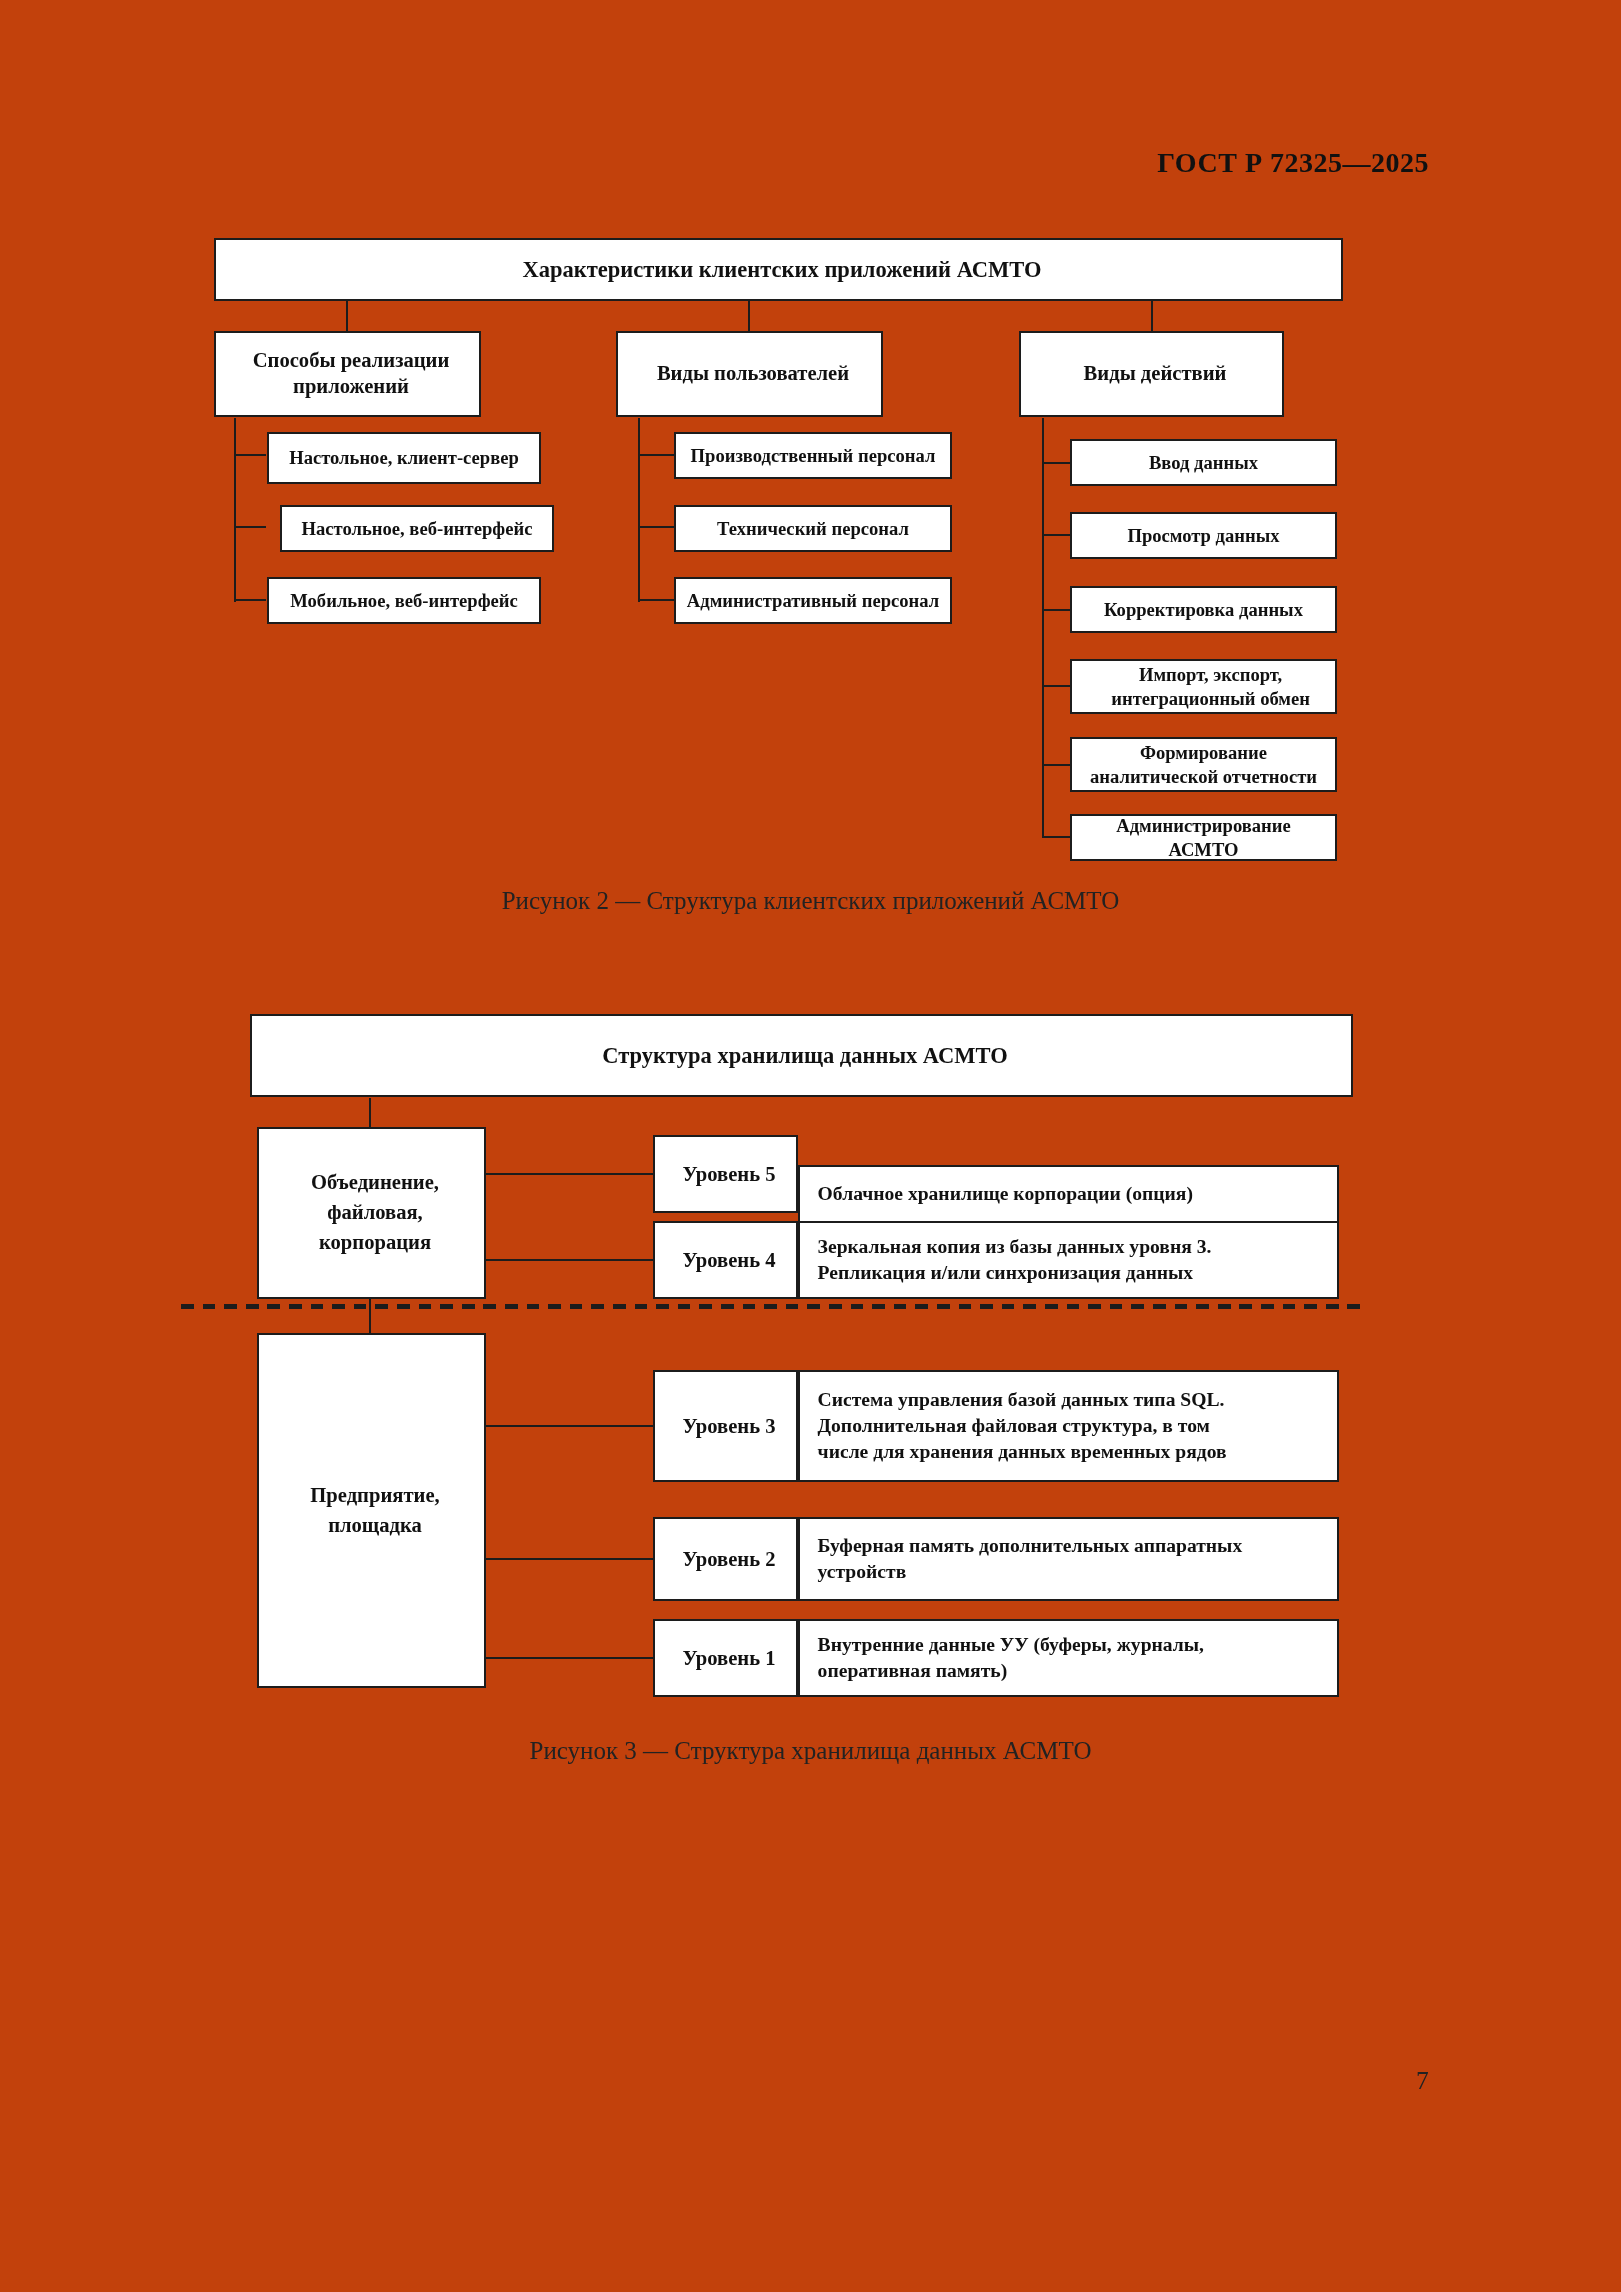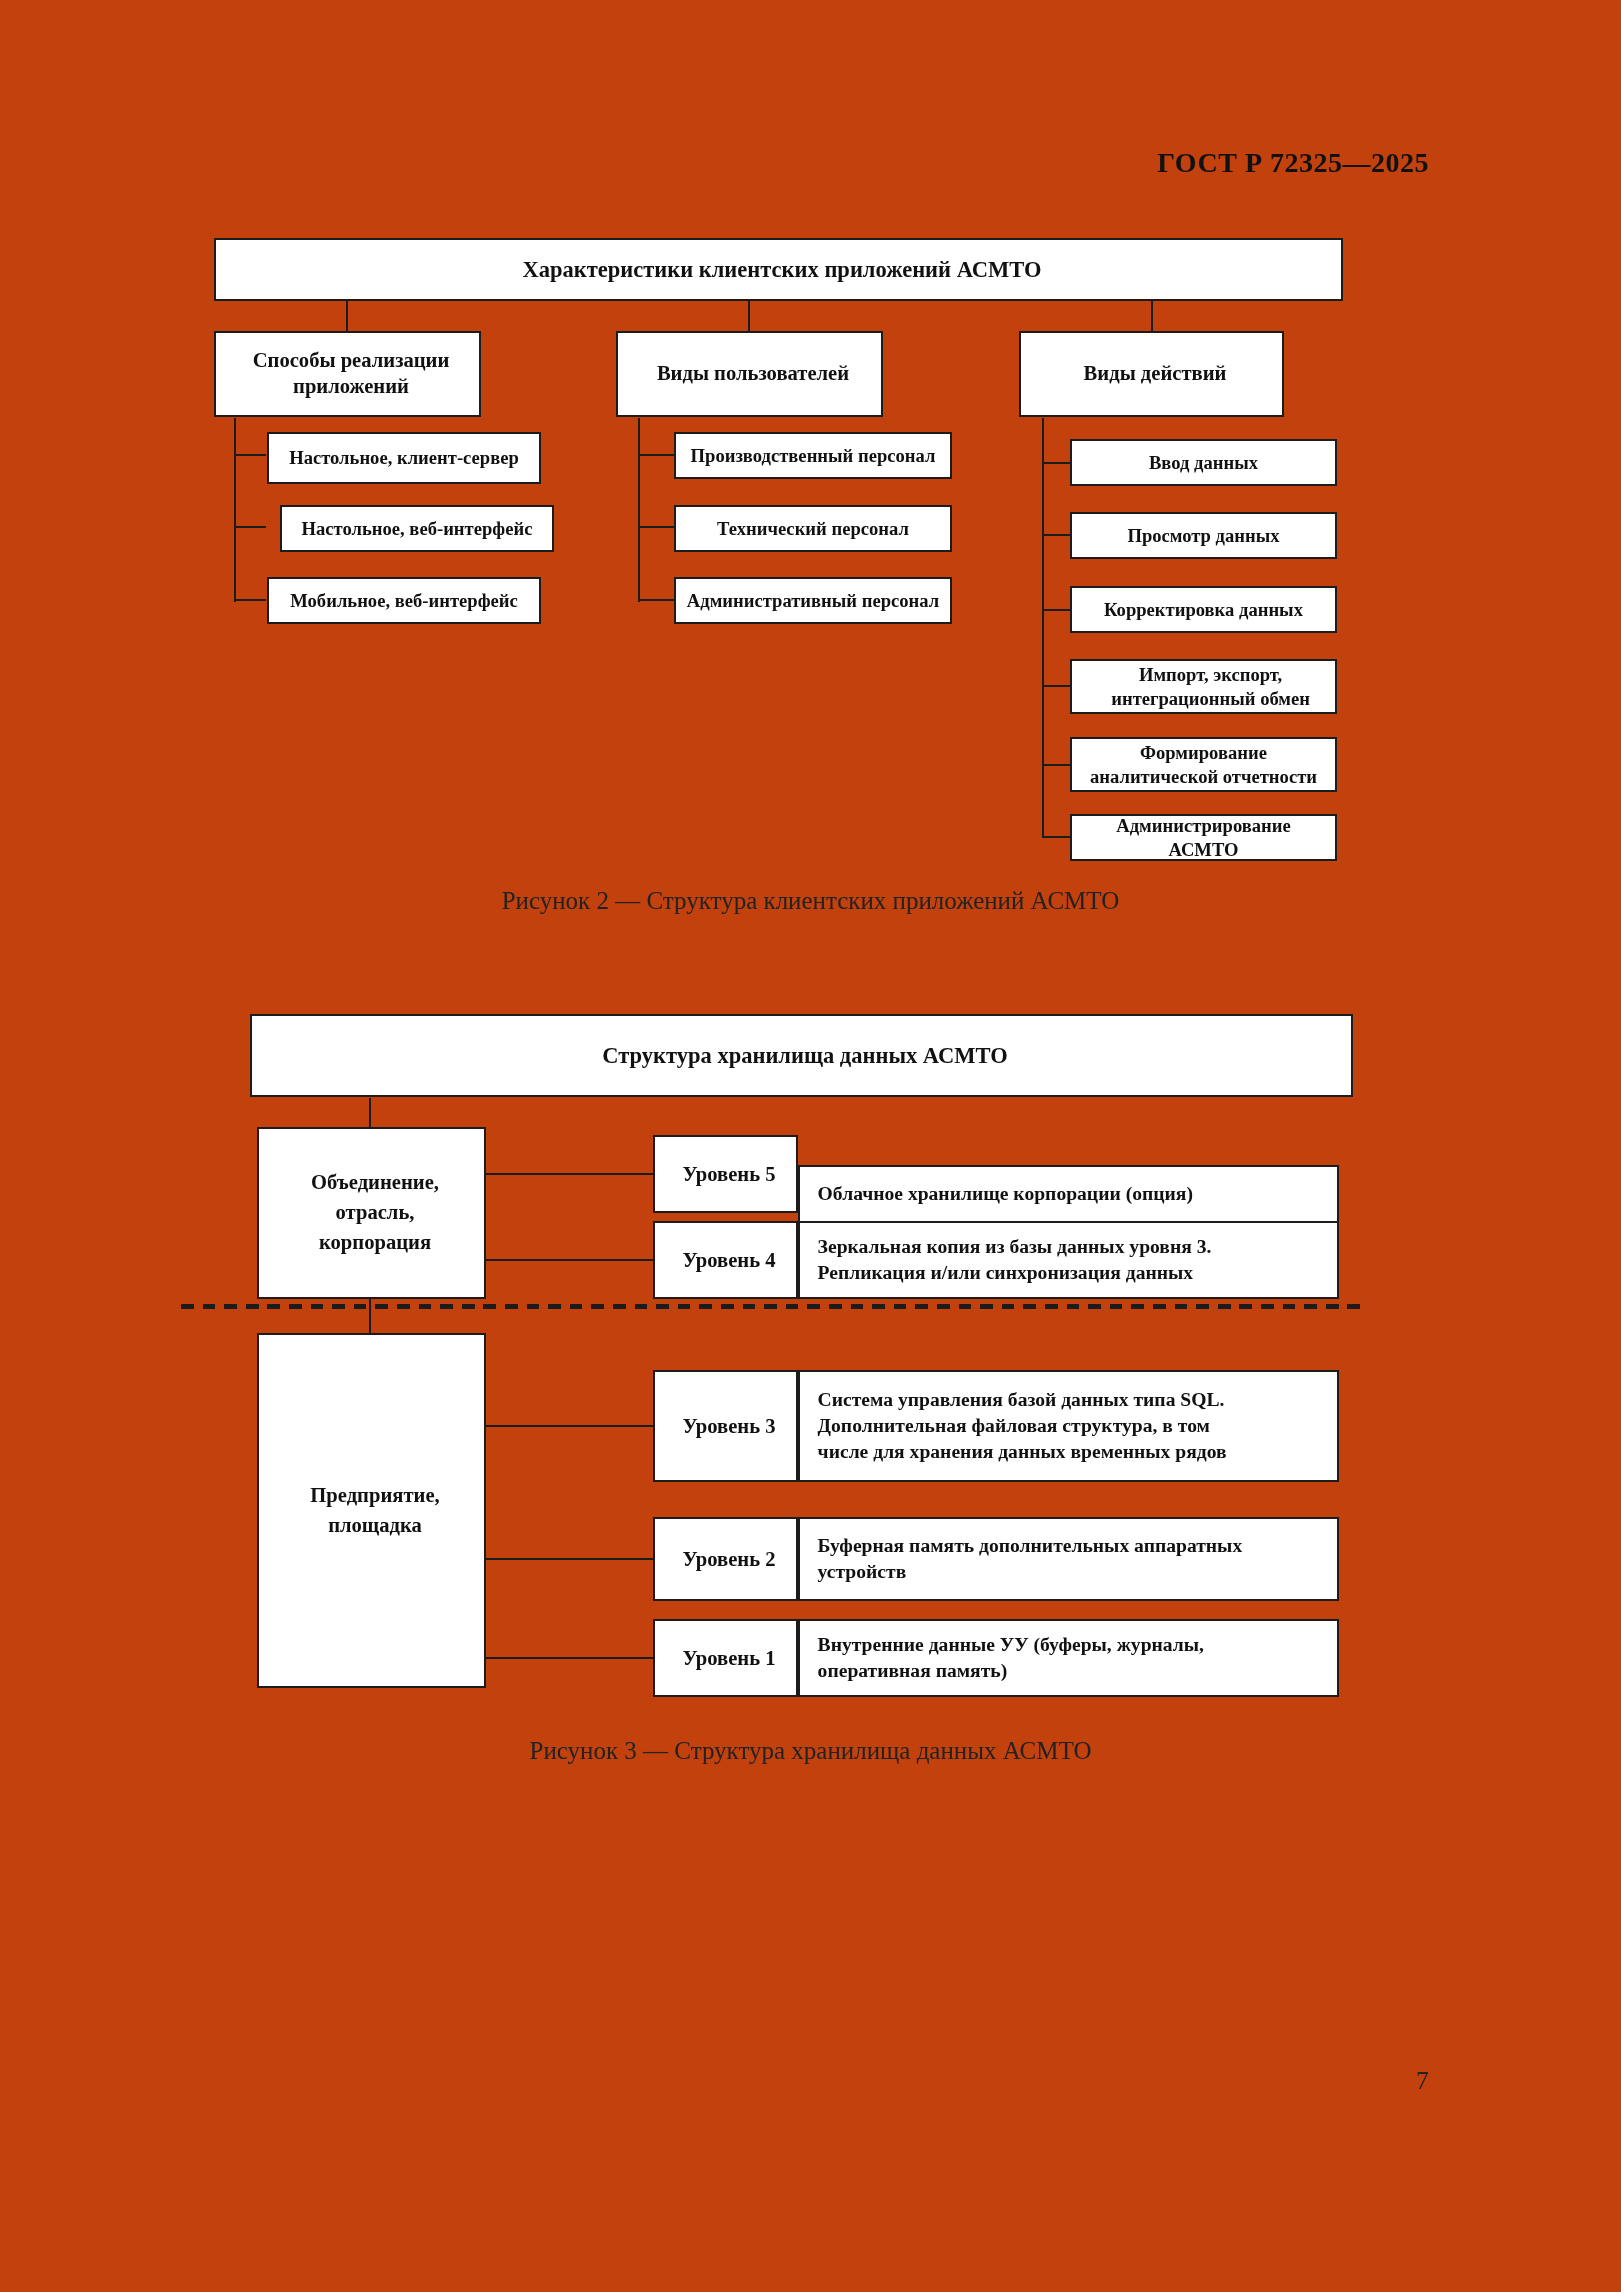--- a/index.html
+++ b/index.html
@@ -128,21 +128,21 @@
 аналитической отчетности</div>
   <div class="box leaf-box" style="left:1070px; top:814px; width:267px; height:47px;">Администрирование АСМТО</div>
 
   <div class="caption" style="top:887px;">Рисунок 2 — Структура клиентских приложений АСМТО</div>
 
   <div class="box title-box" style="left:250px; top:1014px; width:1103px; height:83px;">Структура хранилища данных АСМТО</div>
 
   <div class="vline" style="left:369px; top:1098px; height:29px;"></div>
 
   <div class="box scope-box" style="left:257px; top:1127px; width:229px; height:172px;">Объединение,
-отрасль,
+файловая,
 корпорация</div>
 
   <div class="hline" style="left:486px; top:1173px; width:167px;"></div>
   <div class="hline" style="left:486px; top:1259px; width:167px;"></div>
 
   <div class="box level-label-box" style="left:653px; top:1135px; width:145px; height:78px;">Уровень 5</div>
   <div class="box content-box" style="left:798px; top:1135px; width:541px; height:58px;margin-top:30px;">Облачное хранилище корпорации (опция)</div>
 
   <div class="box level-label-box" style="left:653px; top:1221px; width:145px; height:78px;">Уровень 4</div>
   <div class="box content-box" style="left:798px; top:1221px; width:541px; height:78px;">Зеркальная копия из базы данных уровня 3.

